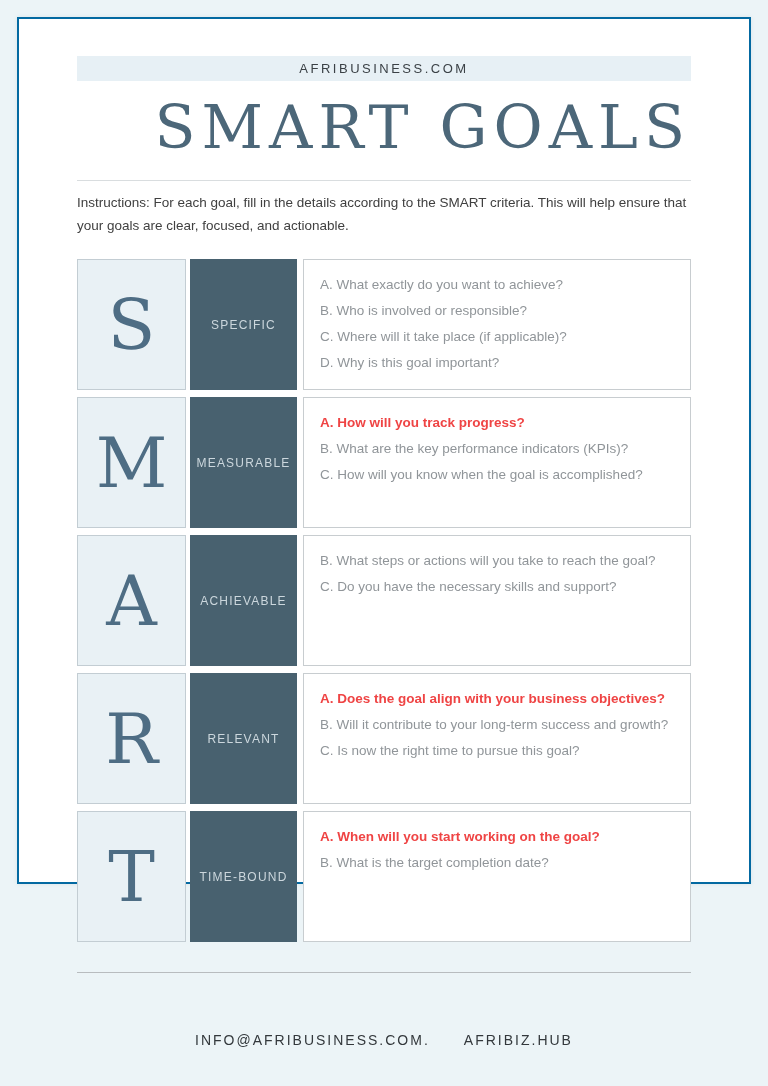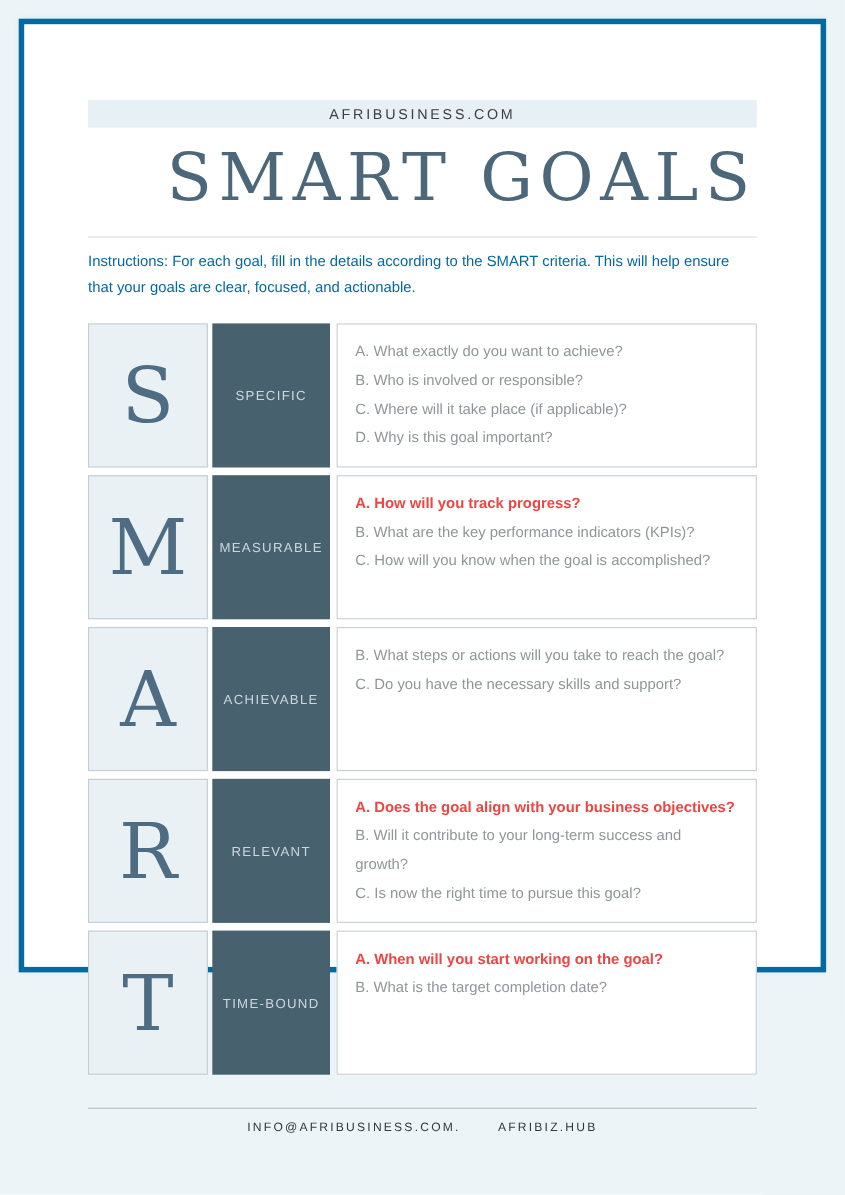--- a/index.html
+++ b/index.html
@@ -7,23 +7,23 @@
   body {
     background:#ecf4f7;
     font-family:"Liberation Sans","DejaVu Sans",sans-serif;
     position:relative;
     overflow:hidden;
   }
   .page {
     position:absolute; left:17px; top:17px;
     width:734px; height:867px;
     background:#ffffff;
-    border:5px solid #0369a1;
+    border:2px solid #0369a1;
     box-shadow:0 0 4px rgba(120,140,150,0.15);
-    padding:69px 58px 0 58px;
+    padding:37px 58px 0 58px;
   }
   .site-bar {
     height:25px; background:#e7f0f5;
     display:flex; align-items:center; justify-content:center;
   }
   .site-bar span {
     font-size:13px; letter-spacing:2.5px; color:#3b4146;
   }
   .title {
     margin-top:12px;
@@ -34,21 +34,21 @@
     color:#4c6779;
     text-align:right;
     line-height:1.15;
     white-space:nowrap;
   }
   .rule { border:none; border-top:1px solid #d9dddf; }
   .rule-top { margin-top:18px; }
   .instructions {
     margin-top:10px;
     font-size:13.5px; line-height:23px;
-    color:#0369a1;
+    color:#404040;
   }
   .table { margin-top:22px; }
   .row {
     display:flex;
     min-height:131px;
     margin-bottom:7px;
   }
   .cell-letter {
     width:109px; margin-right:4px;
     background:#e9f1f5;
@@ -80,21 +80,21 @@
     font-size:13.5px; line-height:26px;
     color:#909599;
   }
   .q.bold { color:#ef4444; font-weight:bold; }
   .rule-bottom { margin-top:30px; border-top-color:#b8bcbf; }
   .footer {
     margin-top:11px;
     display:flex; justify-content:center; gap:34px;
   }
   .footer span {
-    font-size:11px; letter-spacing:2px; color:#33383c;
+    font-size:14px; letter-spacing:2px; color:#33383c;margin-top:48px;
   }
 </style>
 </head>
 <body>
 
 <div class="page">
 
   <div class="site-bar">
     <span>AFRIBUSINESS.COM</span>
   </div>

